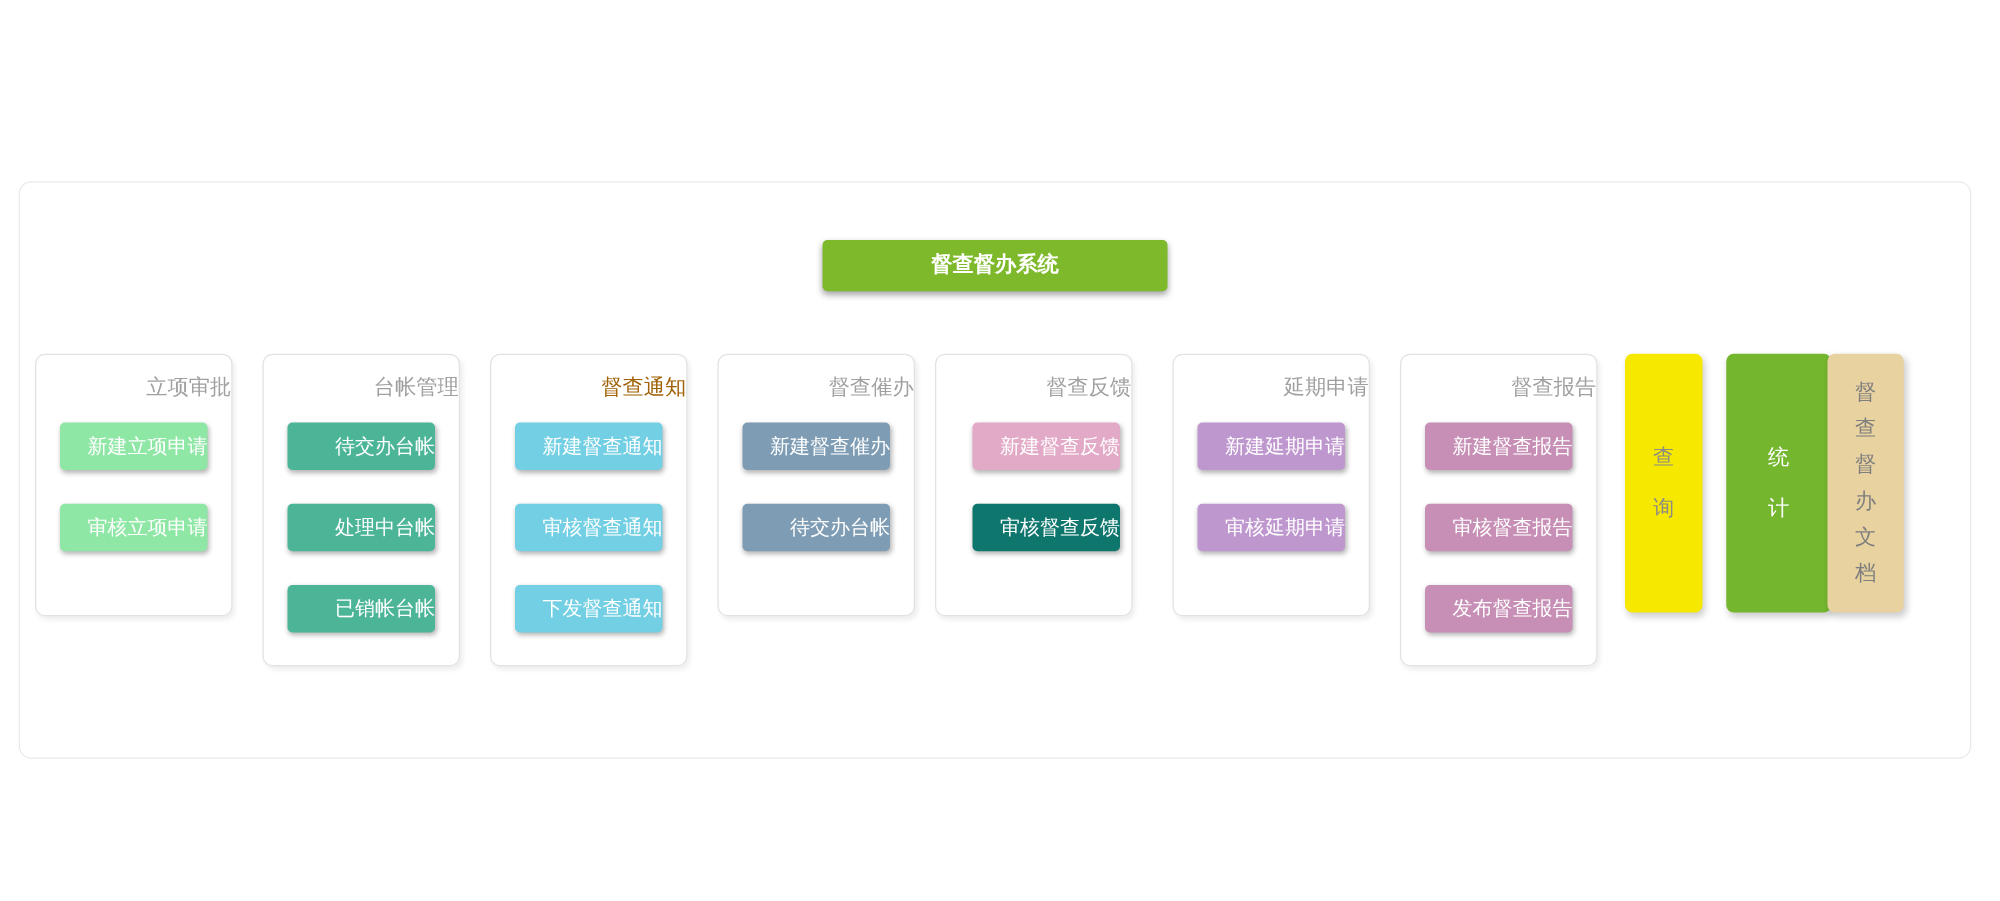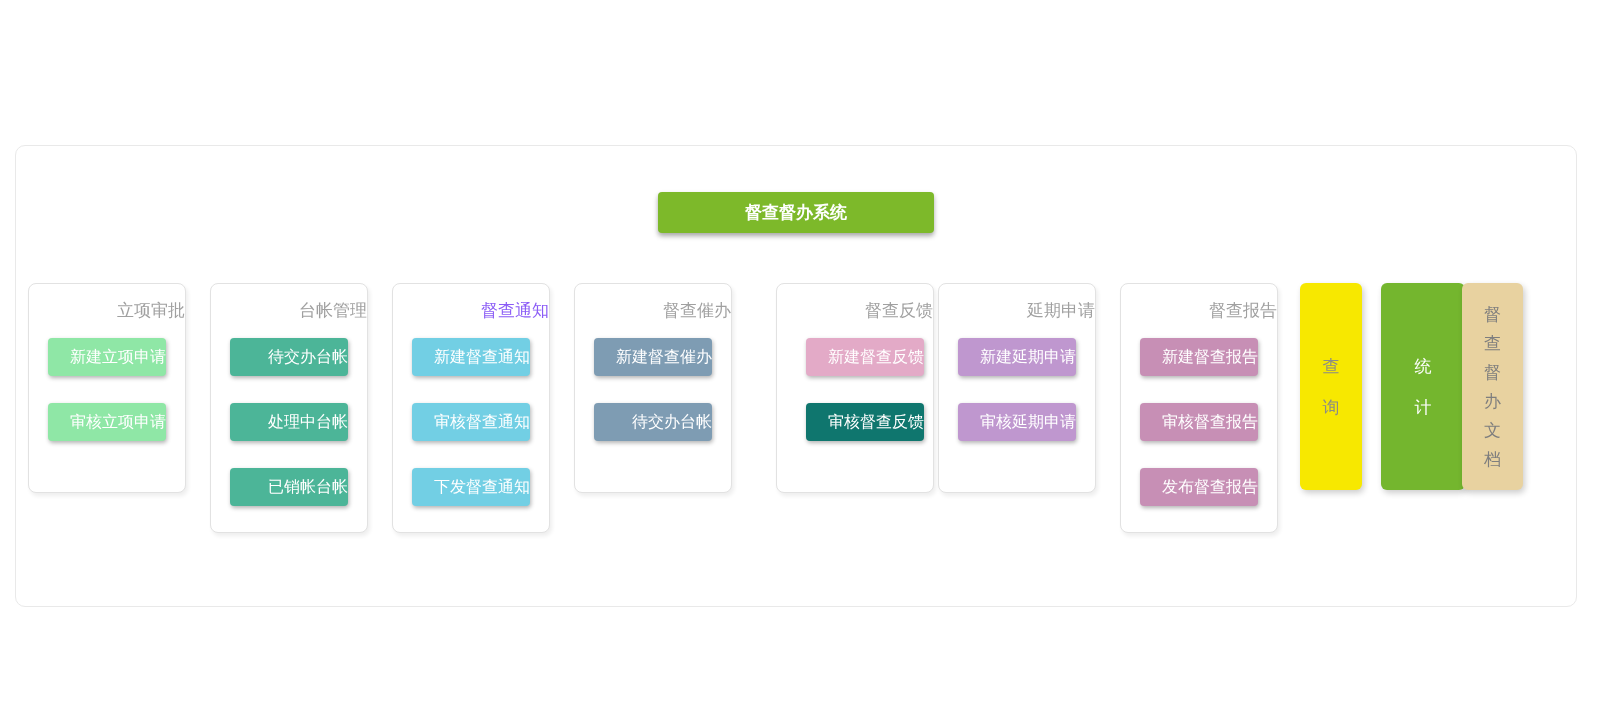--- a/index.html
+++ b/index.html
@@ -54,21 +54,21 @@
     box-sizing: border-box;
     box-shadow: 2px 3px 4px rgba(0,0,0,0.07);
     text-align: right;
   }
   .panel.h2 { height: 210px; }
   .panel.h3 { height: 250px; }
   .pos-0 { left: 28px; }
   .pos-1 { left: 210px; }
   .pos-2 { left: 392px; }
   .pos-3 { left: 574px; }
-  .pos-4 { left: 776px; padding-left: 20px; }
+  .pos-4 { left: 748px; padding-left: 20px; }
   .pos-5 { left: 938px; }
   .pos-6 { left: 1120px; }
   .panel-title {
     padding-top: 14px;
     font-size: 17px;
     line-height: 24px;
     color: #a0a0a0;
   }
   .btn {
     width: 118px;
@@ -124,21 +124,21 @@
   </div>
 
   <div class="panel h3 pos-1">
     <div class="panel-title" style="color: rgb(160, 160, 160);">台帐管理</div>
     <div class="btn" style="background-color: rgb(76, 181, 152);">待交办台帐</div>
     <div class="btn" style="background-color: rgb(76, 181, 152);">处理中台帐</div>
     <div class="btn" style="background-color: rgb(76, 181, 152);">已销帐台帐</div>
   </div>
 
   <div class="panel h3 pos-2">
-    <div class="panel-title" style="color: #8b5cf6;">督查通知</div>
+    <div class="panel-title" style="color: #a16207;">督查通知</div>
     <div class="btn" style="background-color: rgb(114, 207, 228);">新建督查通知</div>
     <div class="btn" style="background-color: rgb(114, 207, 228);">审核督查通知</div>
     <div class="btn" style="background-color: rgb(114, 207, 228);">下发督查通知</div>
   </div>
 
   <div class="panel h2 pos-3">
     <div class="panel-title" style="color: rgb(160, 160, 160);">督查催办</div>
     <div class="btn" style="background-color: rgb(126, 156, 179);">新建督查催办</div>
     <div class="btn" style="background-color: rgb(126, 156, 179);">待交办台帐</div>
   </div>

